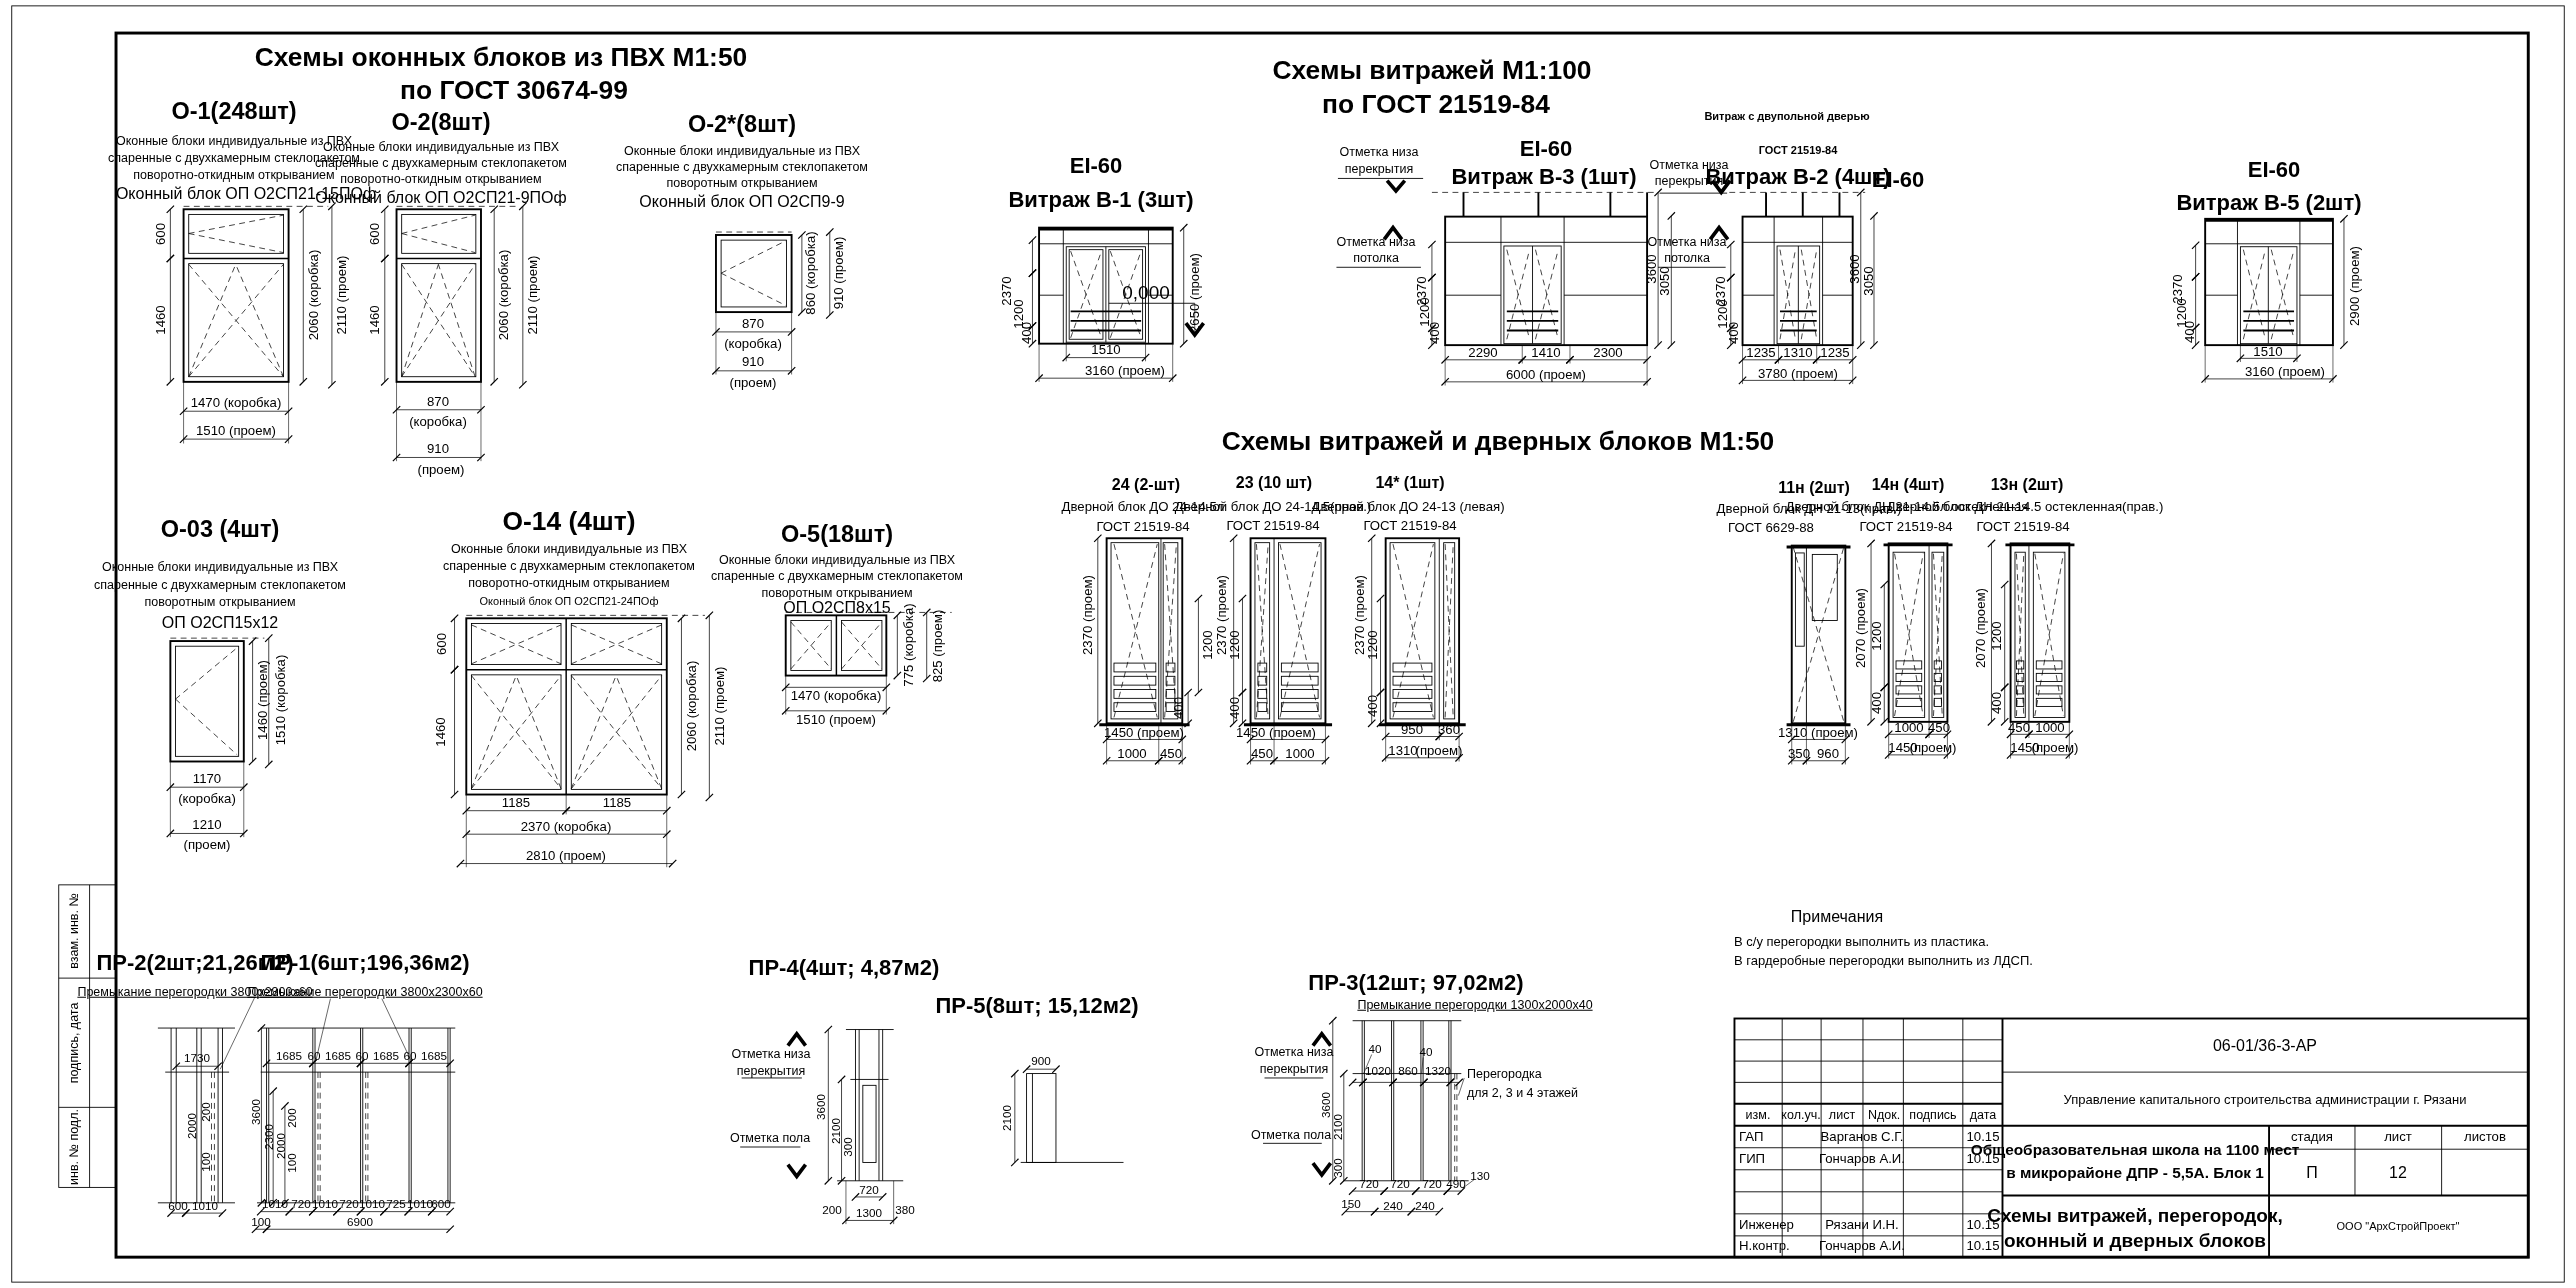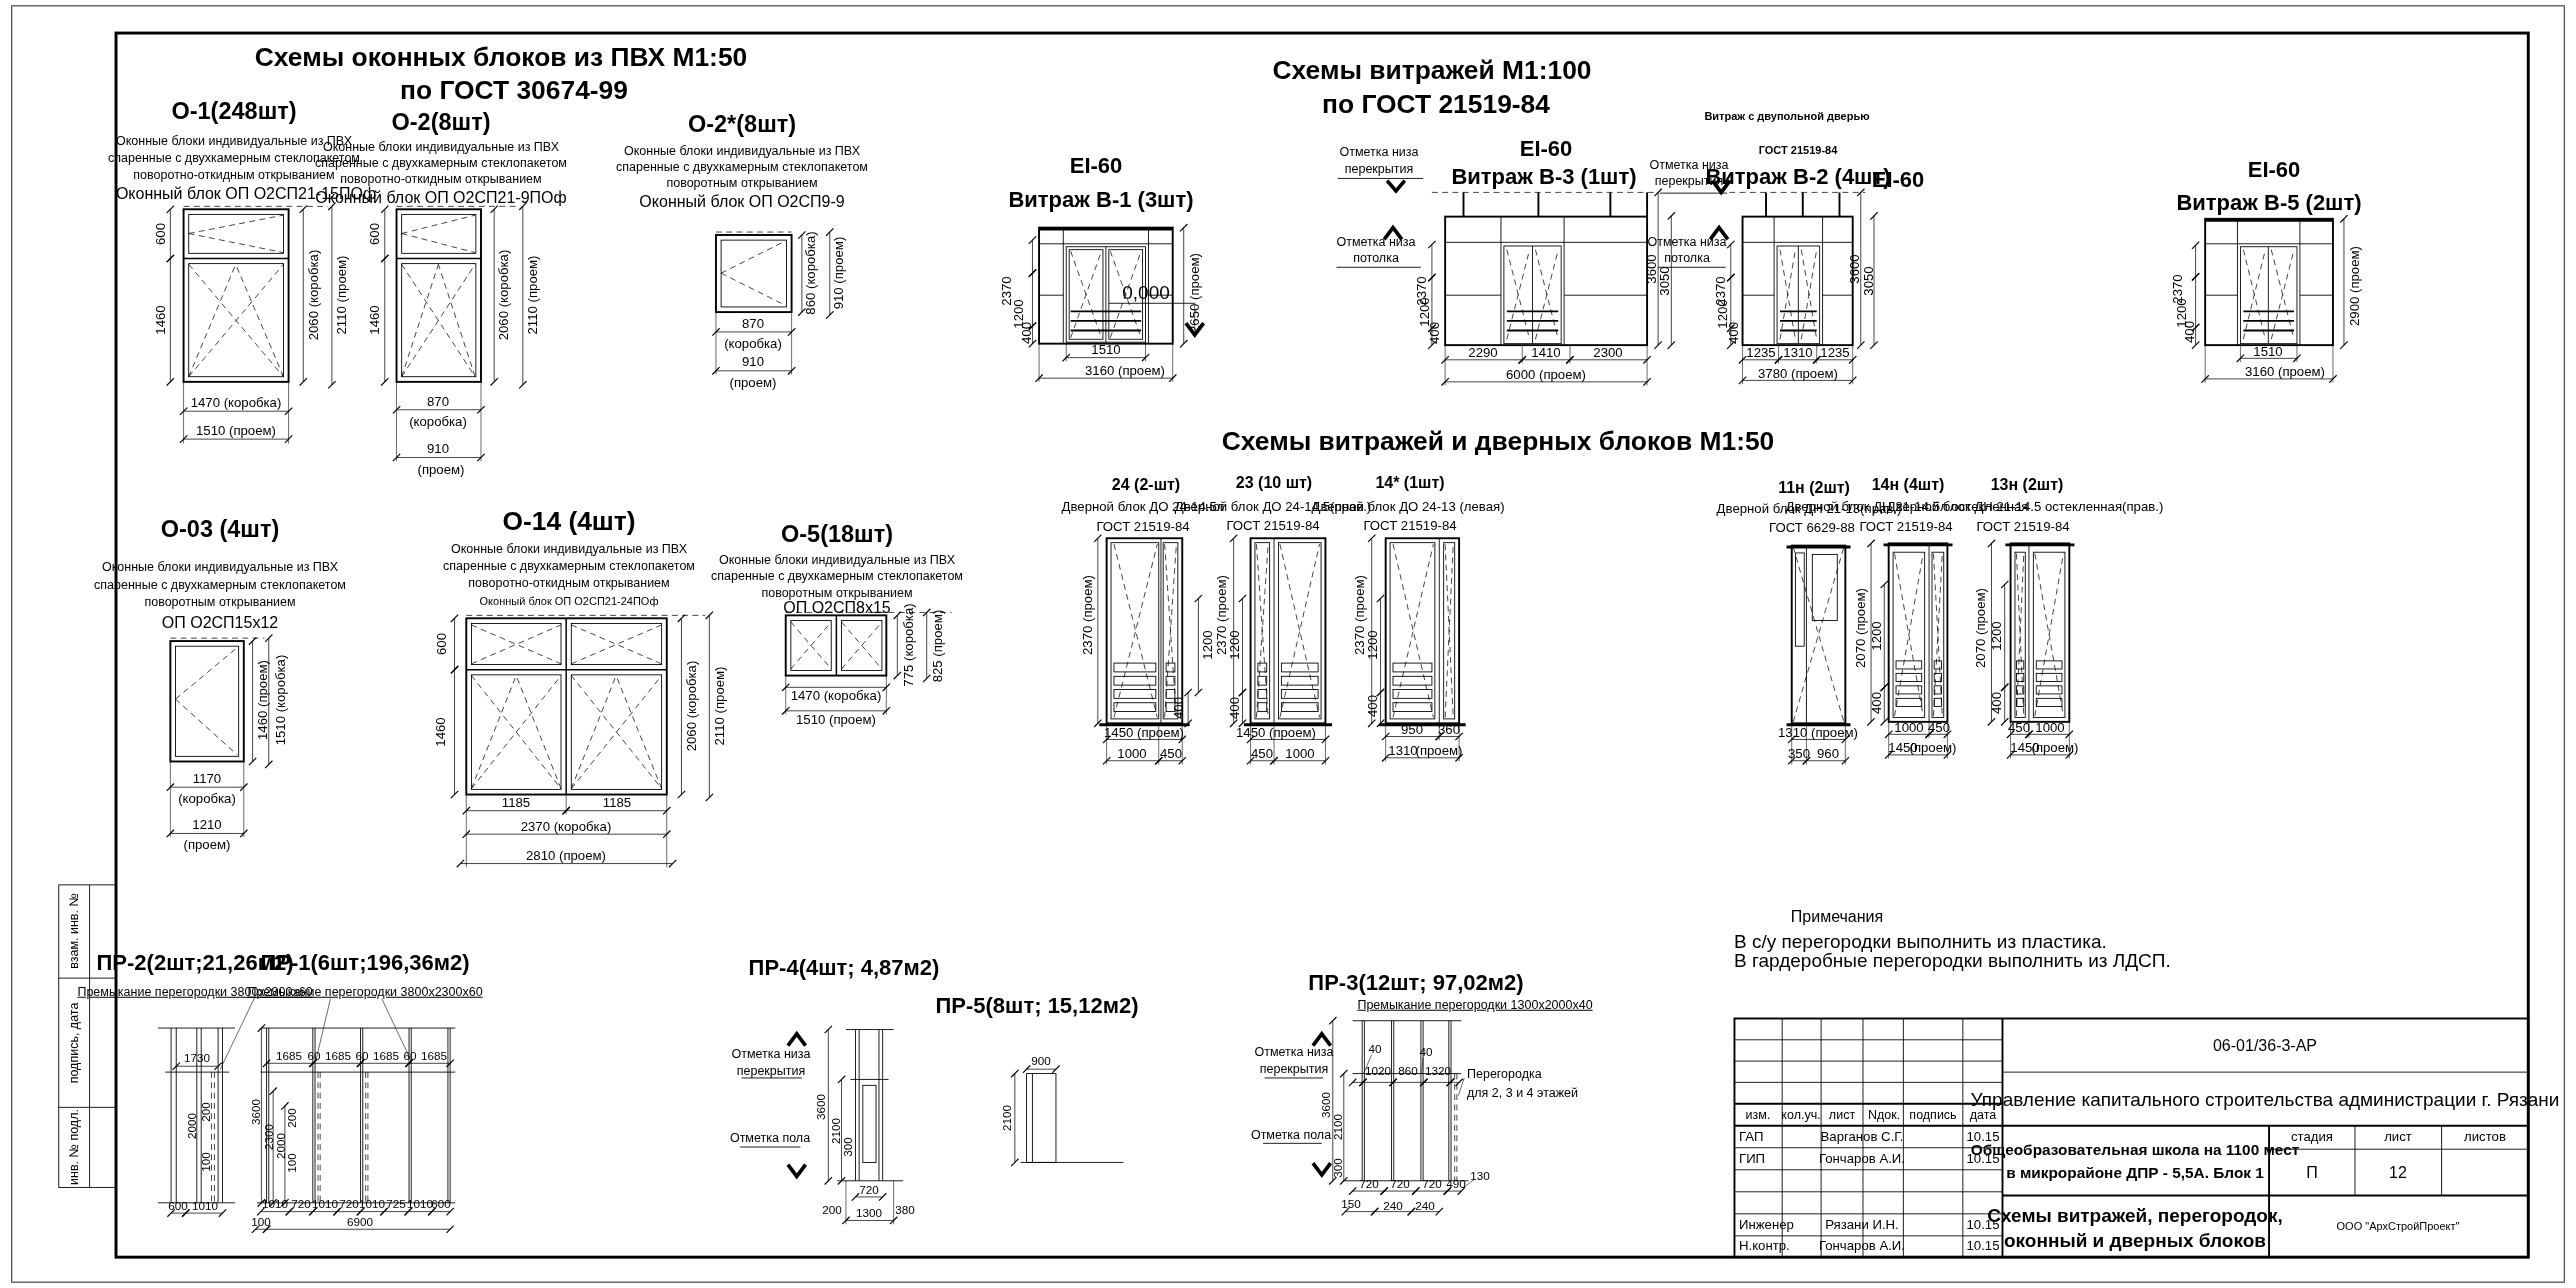--- a/index.html
+++ b/index.html
@@ -13,21 +13,21 @@
   svg .dsh{fill:none;stroke:#000;stroke-width:1;stroke-dasharray:8 6;}
   svg .dim{stroke:#000;stroke-width:1;}
   svg .ext{stroke:#000;stroke-width:.8;}
   svg .tick{stroke:#000;stroke-width:1.6;}
   svg .ar{fill:none;stroke:#000;stroke-width:5;}
   .t{position:absolute;transform:translate(-50%,-50%);white-space:nowrap;line-height:1;}
   .rot{transform:translate(-50%,-50%) rotate(-90deg);}
   .tl{transform:translate(0,-50%);}
   .b{font-weight:700;}
   .u{text-decoration:underline;}.s16{font-size:11.7px}.s17{font-size:12.5px}.s18{font-size:13.2px}
-  .s20{font-size:19px}.s21{font-size:15.4px}.s22{font-size:16px}.s24{font-size:11px}
+  .s20{font-size:13px}.s21{font-size:15.4px}.s22{font-size:16px}.s24{font-size:11px}
   .s26{font-size:19px}.s30{font-size:22px}.s32{font-size:23.5px}.s36{font-size:26.4px}
 </style>
 </head>
 <body>
 
 <div class="sheet">
 
 <svg width="2576" height="1288" viewBox="0 0 3508 1754">
 
   <g>
@@ -959,21 +959,21 @@
   <div class="t s18 rot" style="left:1360px;top:615px">2370  (проем)</div>
   <div class="t s18 rot" style="left:1373px;top:645px">1200</div>
   <div class="t s18 rot" style="left:1373px;top:706px">400</div>
   <div class="t s18" style="left:1412px;top:730px">950</div>
   <div class="t s18" style="left:1449px;top:730px">360</div>
   <div class="t s18" style="left:1403px;top:751px">1310</div>
   <div class="t s18" style="left:1439px;top:751px">(проем)</div>
 
   <div class="t s22 b" style="left:1814px;top:488px">11н (2шт)</div>
   <div class="t s18" style="left:1809px;top:509px">Дверной блок ДН 21-13(прав.)</div>
-  <div class="t s18" style="left:1812px;top:528px">ГОСТ 6629-88</div>
+  <div class="t s18" style="left:1771px;top:528px">ГОСТ 6629-88</div>
   <div class="t s18" style="left:1818px;top:733px">1310 (проем)</div>
   <div class="t s18" style="left:1799px;top:754px">350</div>
   <div class="t s18" style="left:1828px;top:754px">960</div>
 
   <div class="t s22 b" style="left:1908px;top:485px">14н (4шт)</div>
   <div class="t s18" style="left:1907px;top:507px">Дверной блок ДН 21-14.5л остекленная</div>
   <div class="t s18" style="left:1906px;top:527px">ГОСТ 21519-84</div>
   <div class="t s18 rot" style="left:1861px;top:628px">2070  (проем)</div>
   <div class="t s18 rot" style="left:1877px;top:636px">1200</div>
   <div class="t s18 rot" style="left:1877px;top:703px">400</div>

